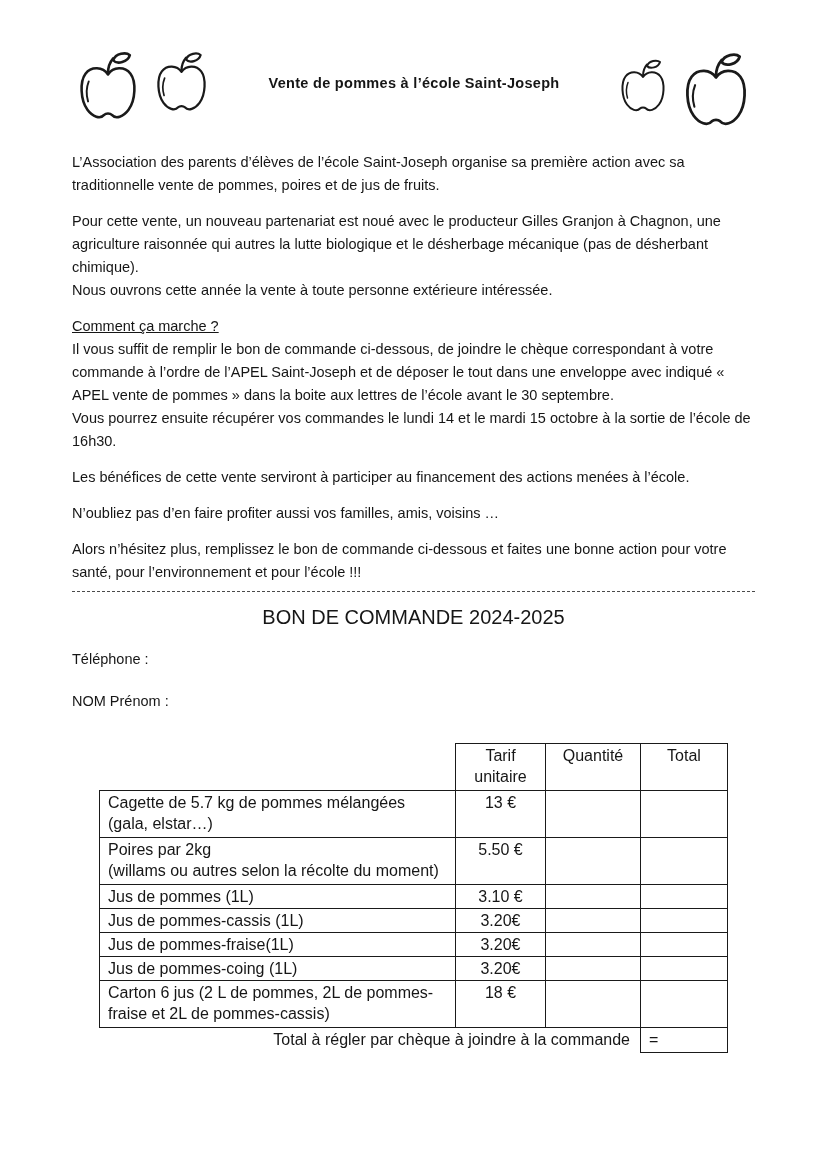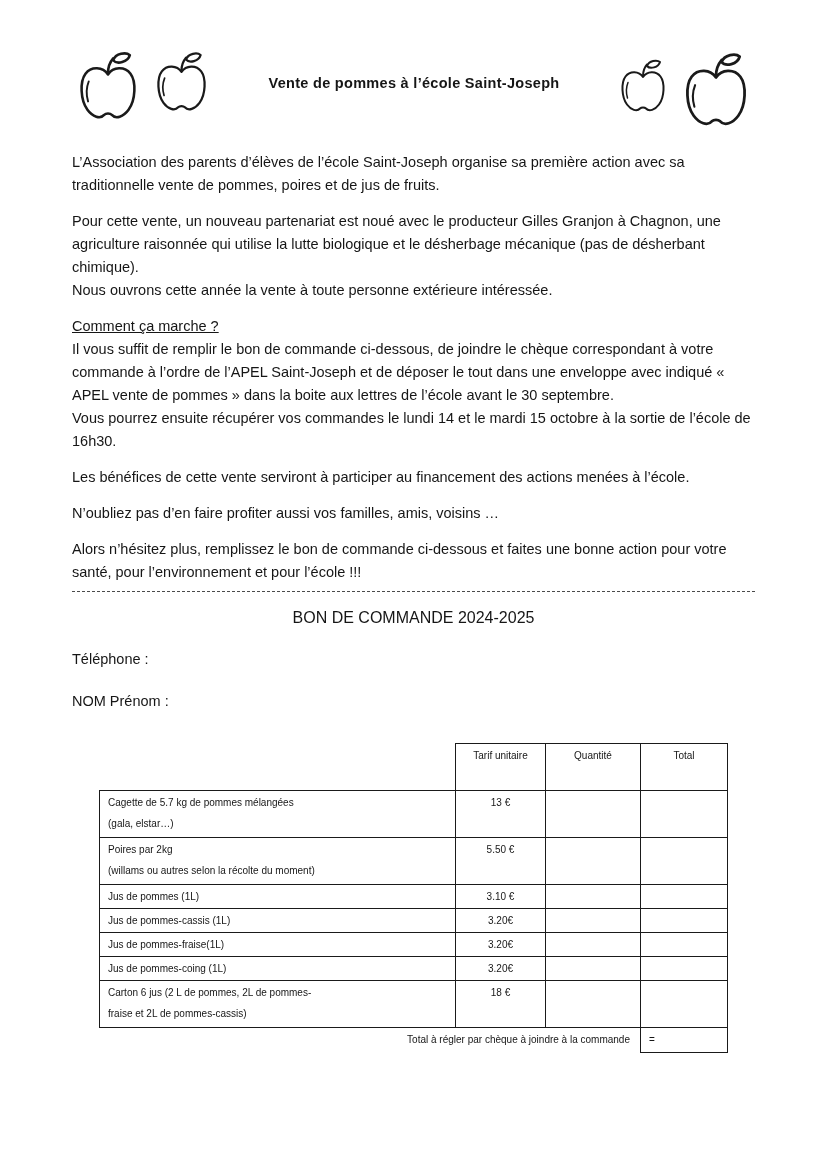--- a/index.html
+++ b/index.html
@@ -32,30 +32,30 @@
   .para { margin-top: 13px; }
   .underlined { text-decoration: underline; }
   b, .bold { font-weight: normal; }
   .centered { text-align: center; }
 
   .dashed-rule {
     border: none;
     border-top: 1px dashed #4a4a4a;
     margin: 7px 0 0 0;
   }
-  .order-title { margin-top: 14px; font-size: 16px; }
+  .order-title { margin-top: 14px; font-size: 20px; }
   .field-label { margin-top: 19px; }
 
   
   .order-table-wrap { margin-top: 30px; margin-left: 27px; }
   table.order {
     border-collapse: collapse;
     table-layout: fixed;
     width: 628px;
-    font-size: 10px;
+    font-size: 16px;
   }
   table.order col.c-desc  { width: 356px; }
   table.order col.c-tarif { width: 90px; }
   table.order col.c-qty   { width: 95px; }
   table.order col.c-total { width: 87px; }
   table.order td, table.order th {
     border: 1px solid #1a1a1a;
     padding: 1px 8px;
     vertical-align: top;
     font-weight: normal;
@@ -104,21 +104,21 @@
         </svg>
       <svg class="apple" width="78" height="88" viewBox="-6 -6 112 116">
           <use href="#apple-shape"></use>
         </svg>
     </div>
   </div>
 
   <p class="para">L’Association des parents d’élèves de l’école Saint-Joseph  organise sa première action avec sa traditionnelle vente de pommes, poires et de jus de fruits.</p>
 
   <div class="para">
-    <p>Pour cette vente, un nouveau partenariat est noué avec le producteur Gilles Granjon à Chagnon, une agriculture raisonnée qui utilise la lutte biologique et le désherbage mécanique (pas de désherbant chimique).</p>
+    <p>Pour cette vente, un nouveau partenariat est noué avec le producteur Gilles Granjon à Chagnon, une agriculture raisonnée qui autres la lutte biologique et le désherbage mécanique (pas de désherbant chimique).</p>
     <p>Nous ouvrons cette année la vente à toute personne extérieure intéressée.</p>
   </div>
 
   <div class="para">
     <p><span class="underlined">Comment ça marche ?</span></p>
     <p><span>Il vous suffit de remplir le bon de commande ci-dessous, de joindre le chèque correspondant à votre commande à l’ordre de l’APEL Saint-Joseph et de déposer le tout dans une enveloppe avec indiqué « APEL  vente de  pommes » dans la boite aux lettres de l’école </span><b>avant le 30 septembre.</b></p>
     <p><span>Vous pourrez ensuite récupérer vos commandes </span><b>le lundi 14 et le mardi 15 octobre</b><span> à la sortie de l’école de 16h30.</span></p>
   </div>
 
   <p class="para">Les bénéfices de cette vente serviront à participer au financement des actions menées à l’école.</p>

